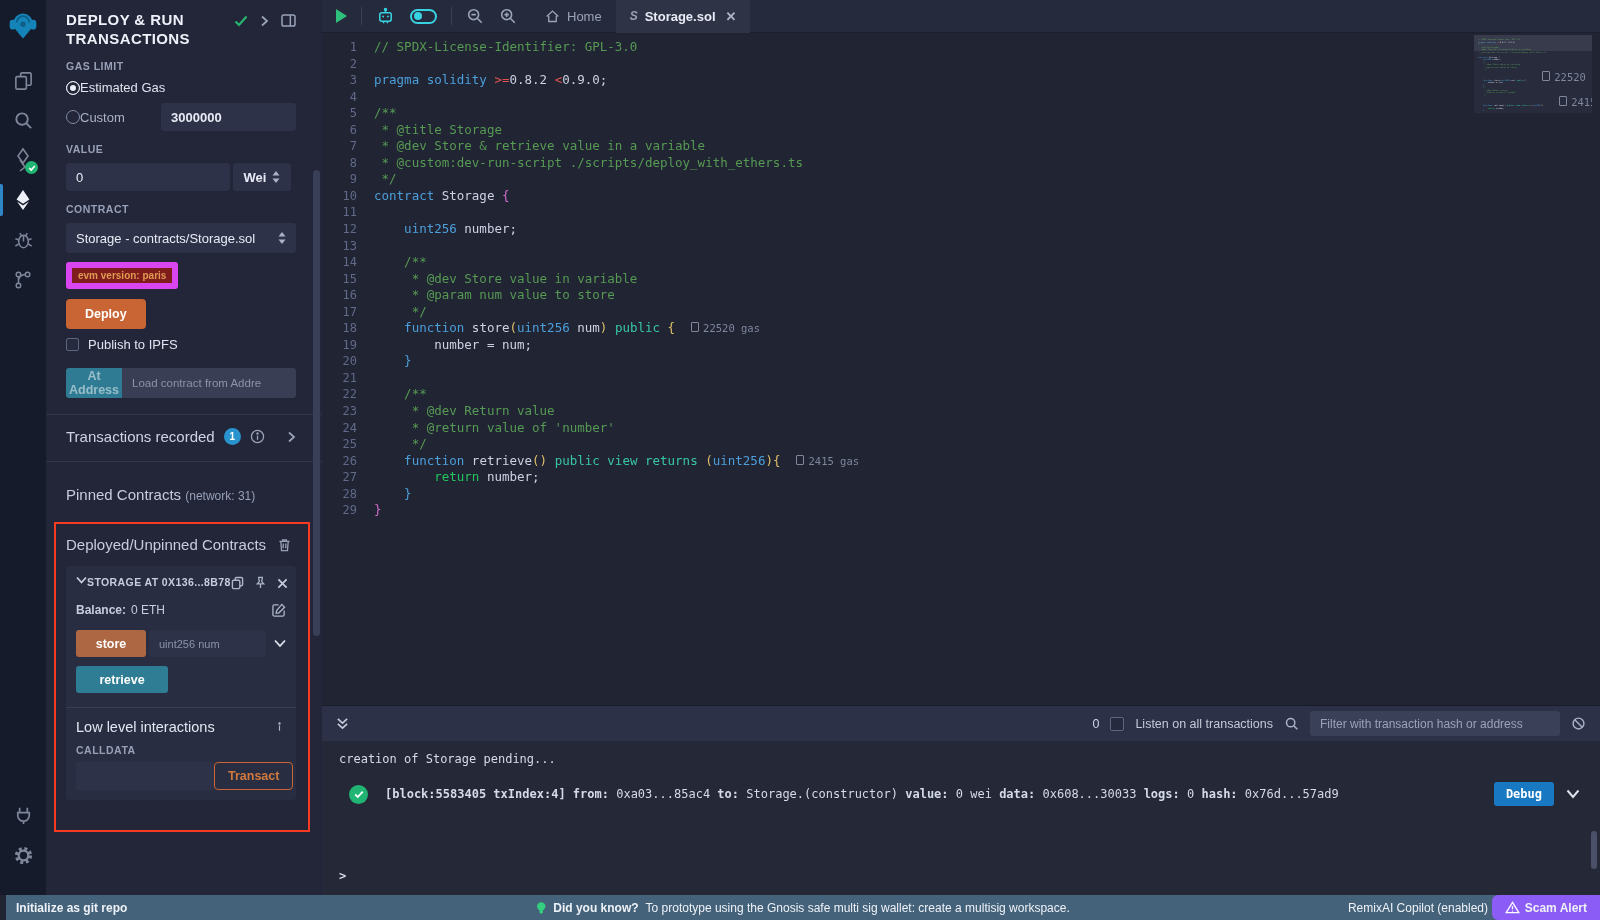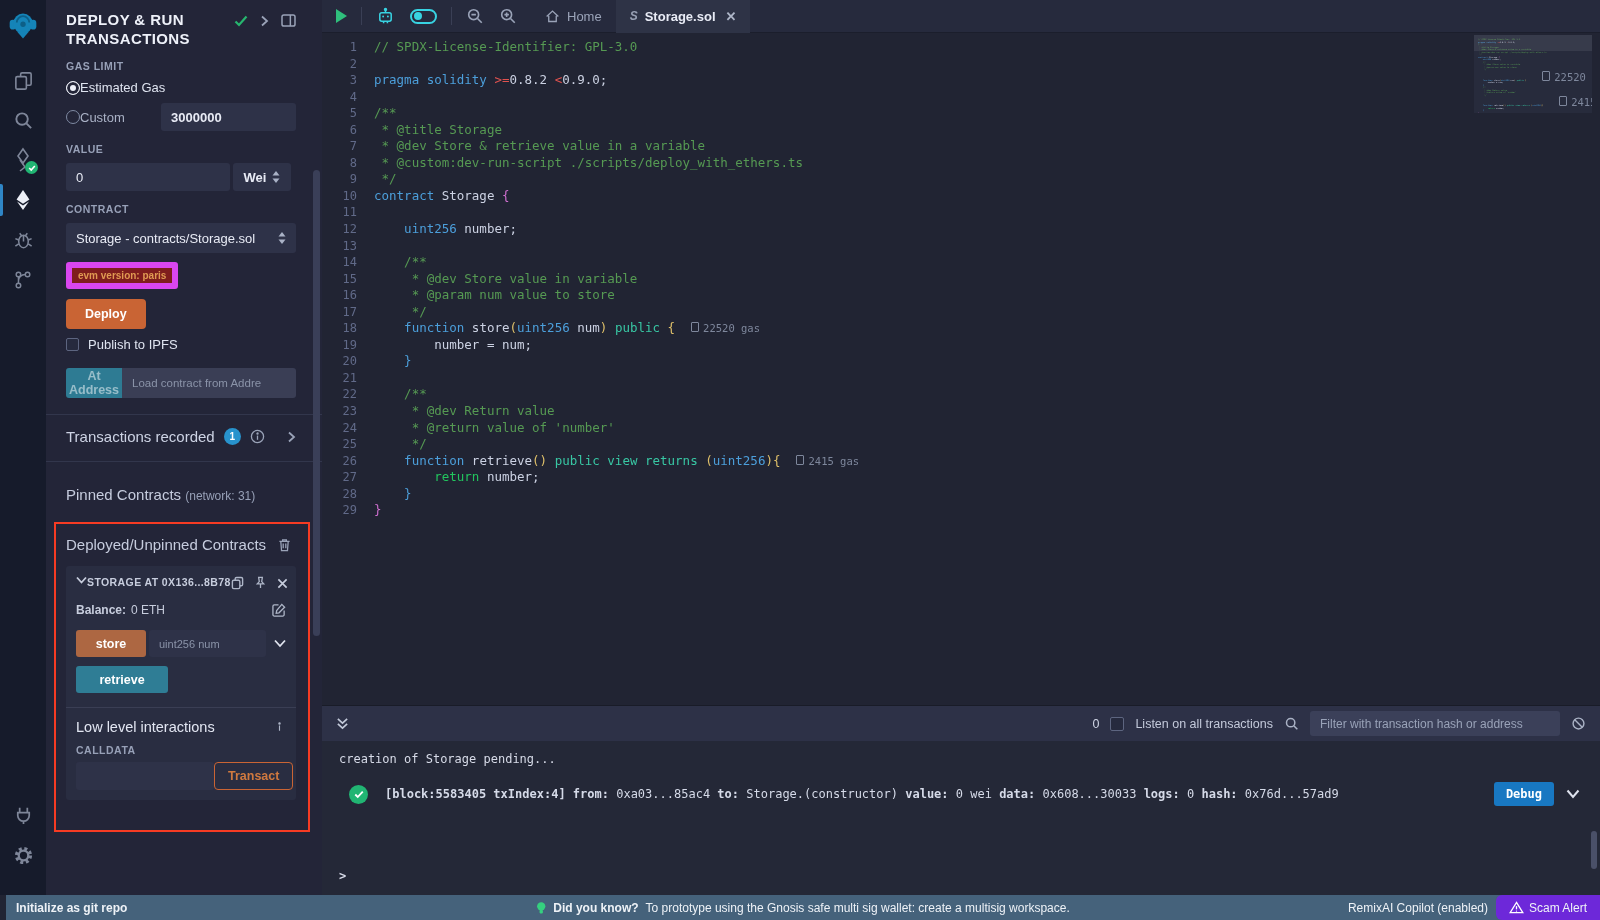--- a/index.html
+++ b/index.html
@@ -133,22 +133,22 @@
   .prompt{position:absolute;left:17px;bottom:12px;font-weight:700}
   .term-scrollthumb{position:absolute;right:3px;bottom:26px;width:6px;height:38px;background:#4a5068;border-radius:3px}
 
   
   .statusbar{position:absolute;left:6px;right:0;bottom:0;height:25px;background:#45627b;display:flex;
         align-items:center;font-size:12px;color:#eef2f7;z-index:10}
   .sb-left{padding-left:10px;font-weight:700}
   .sb-tip{position:absolute;left:50%;transform:translateX(-50%);display:flex;align-items:center;gap:7px;white-space:nowrap}
   .sb-tip .bold{font-weight:700}
   .sb-copilot{position:absolute;right:112px}
-  .sb-scam{position:absolute;right:0;top:0;bottom:0;background:#6d28d9;display:flex;align-items:center;
-        gap:5px;padding:0 13px;border-radius:6px 0 0 6px;font-weight:400}
+  .sb-scam{position:absolute;right:0;top:0;bottom:0;background:#8b5cf6;display:flex;align-items:center;
+        gap:5px;padding:0 13px;border-radius:6px 0 0 6px;font-weight:700}
 </style>
 </head>
 <body>
 
 <div class="root">
 
   <div class="iconbar">
     <div class="ib-item ib-logo">
       <svg width="32" height="34" viewBox="0 0 36 38">
         <rect x="3" y="12" width="7" height="11" rx="3.5" fill="#1584b8"></rect>

